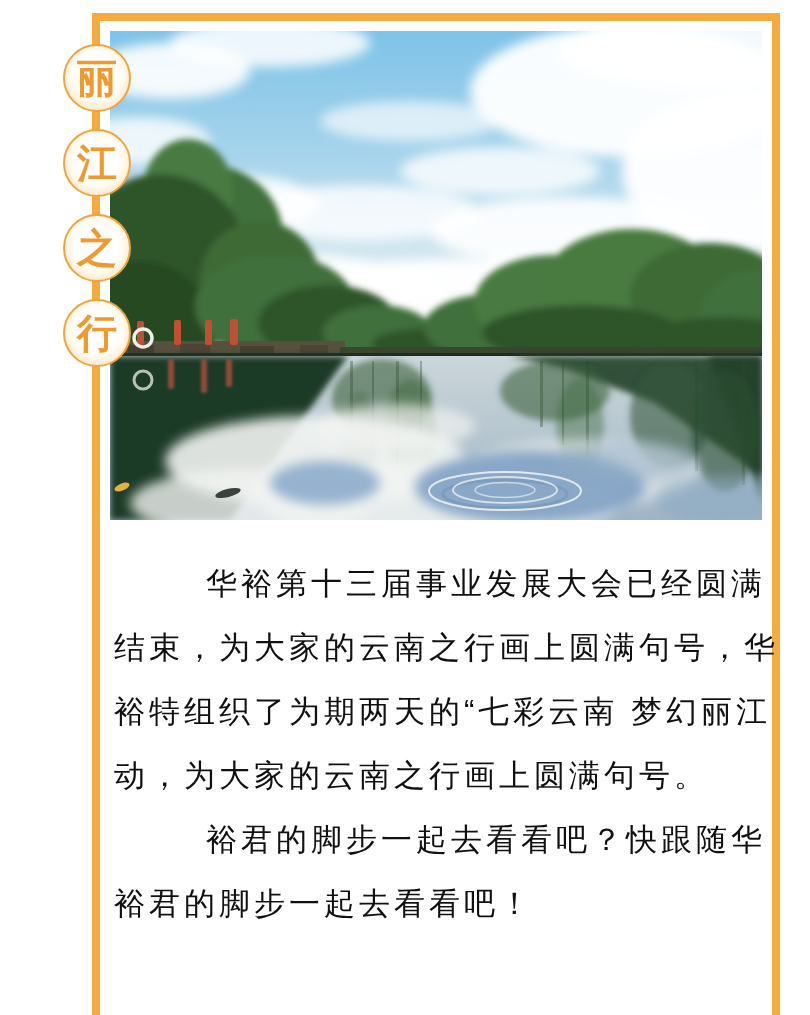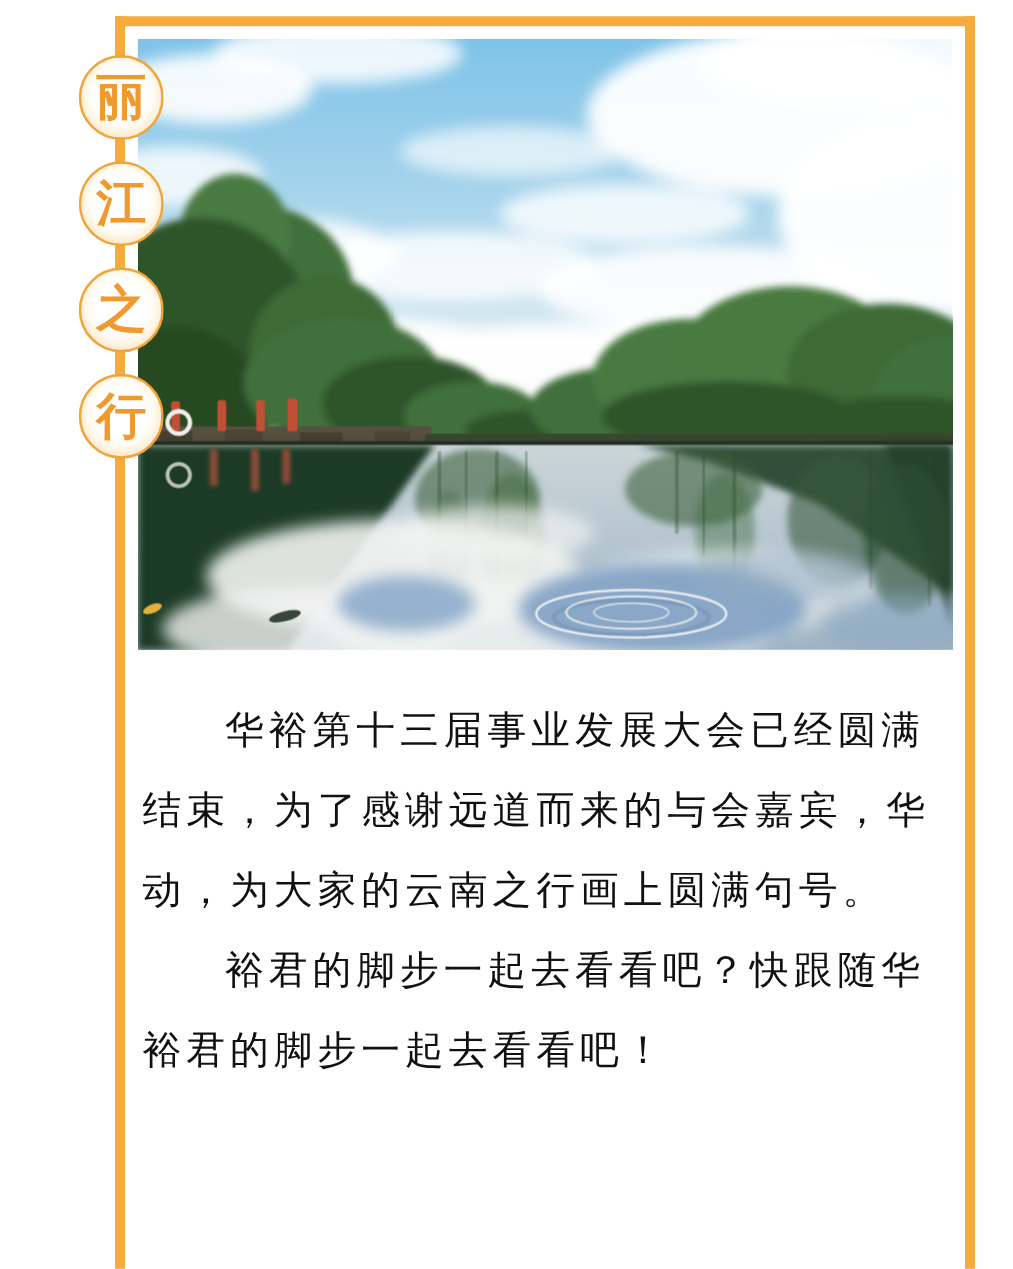--- a/index.html
+++ b/index.html
@@ -23,21 +23,21 @@
          background:radial-gradient(circle at 50% 46%,
             #ffffff 0%, #ffffff 42%, #FFFBF2 56%, #FAE6C2 78%, #FDF3E0 90%, #ffffff 100%);
          display:flex;align-items:center;justify-content:center;}
   .badge span{color:#F0992D;font-size:40px;font-weight:bold;line-height:1;}
   .b0{top:44px;} .b1{top:129px;} .b2{top:214px;} .b3{top:299px;}
 
   
   .article{position:absolute;left:114px;top:552px;width:652px;z-index:2;
            color:#111111;font-size:31px;letter-spacing:4px;}
   .line{height:64px;line-height:64px;white-space:nowrap;}
-  .indent{padding-left:66px;}
+  .indent{padding-left:66px;text-align:right;}
 </style>
 </head>
 <body>
 
 <div>
 
   <div class="frame"></div>
 
   <div class="photo">
     <svg width="652" height="489" viewBox="0 0 652 489">
@@ -197,19 +197,20 @@
     <div class="badge b2">
       <span>之</span>
     </div>
     <div class="badge b3">
       <span>行</span>
     </div>
   </div>
 
   <div class="article">
     <div class="line indent">华裕第十三届事业发展大会已经圆满</div>
-    <div class="line">结束，为了感谢远道而来的与会嘉宾，华</div>
+    <div class="line">结束，为大家的云南之行画上圆满句号，华</div>
+    <div class="line">裕特组织了为期两天的“七彩云南 梦幻丽江</div>
     <div class="line">动，为大家的云南之行画上圆满句号。</div>
     <div class="line indent">裕君的脚步一起去看看吧？快跟随华</div>
     <div class="line">裕君的脚步一起去看看吧！</div>
   </div>
 
 </div>
 
 </body></html>

